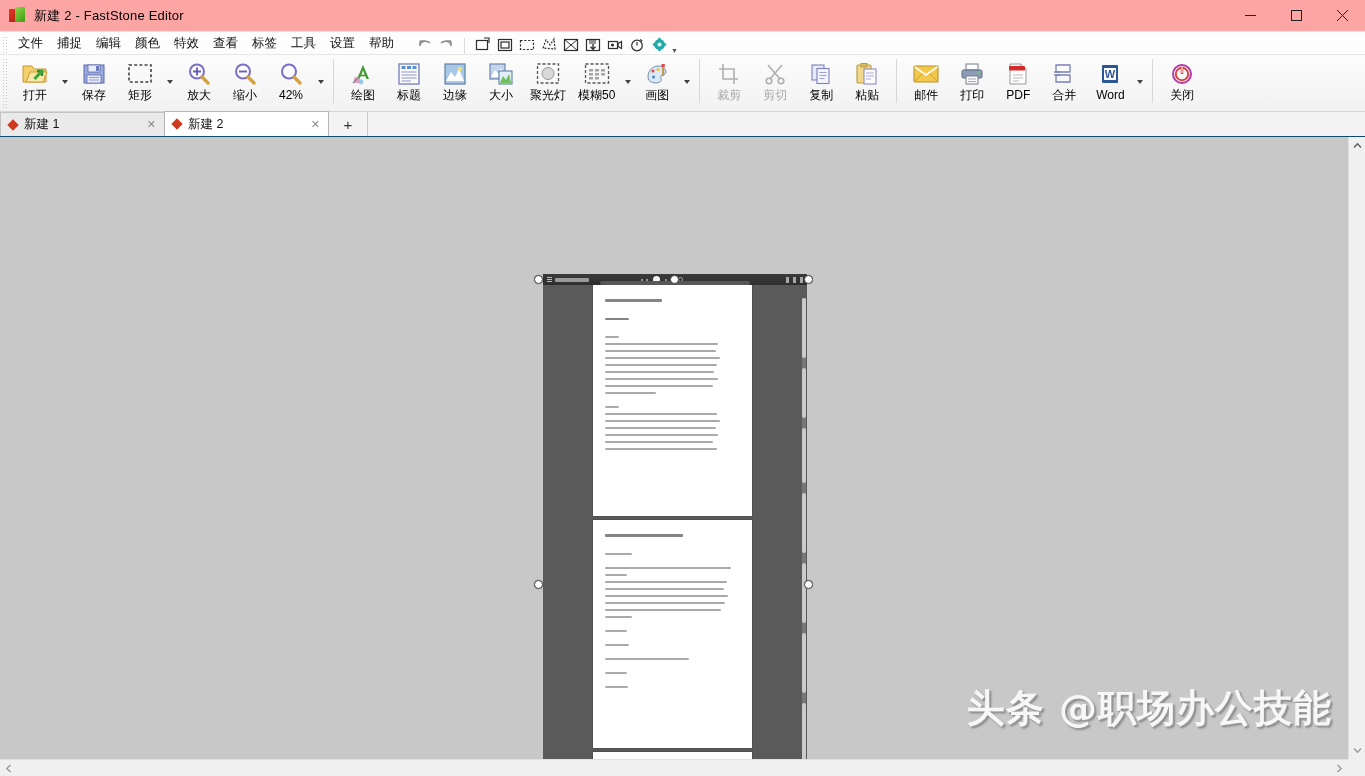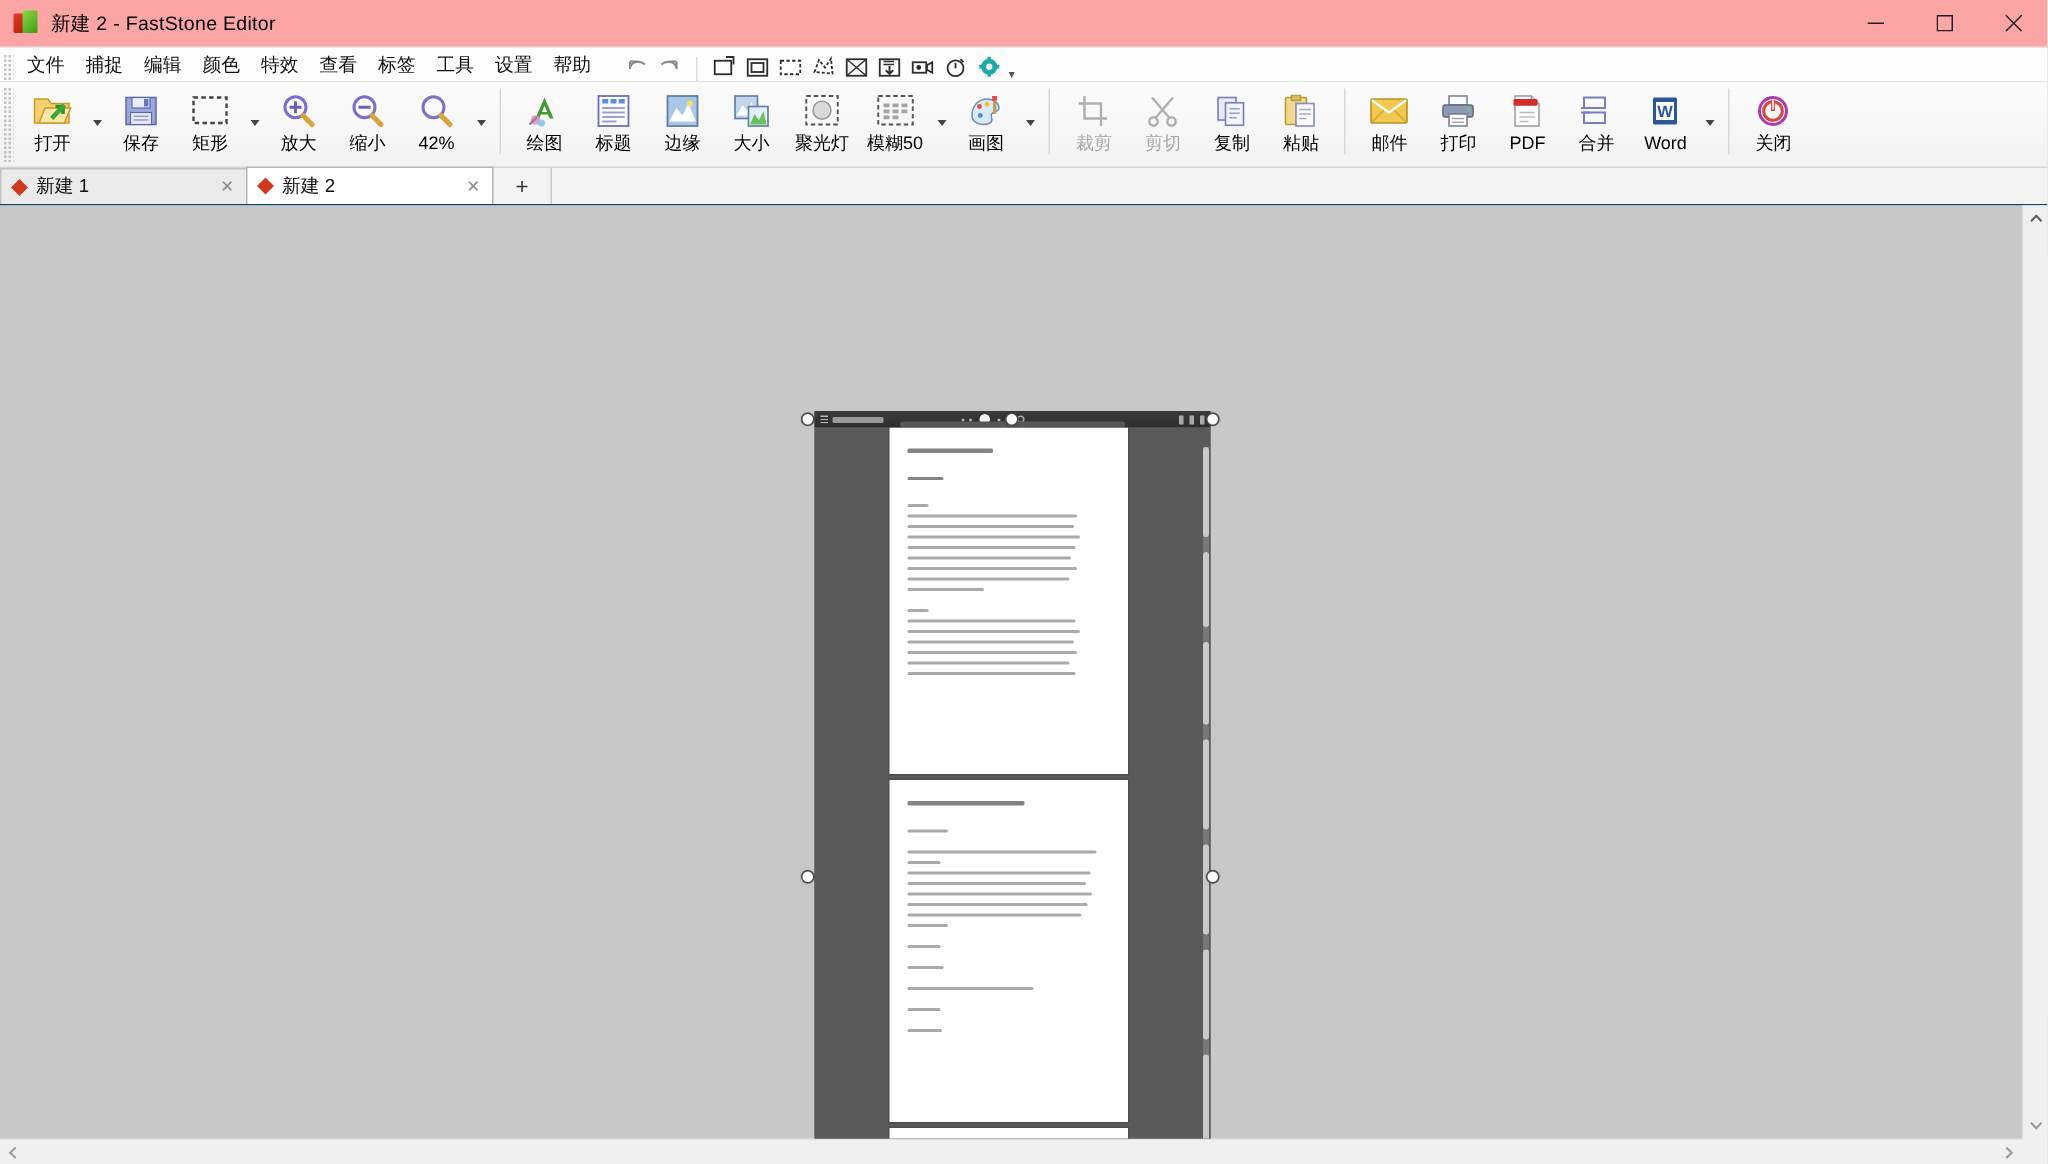--- a/index.html
+++ b/index.html
@@ -730,20 +730,21 @@
             </div>
           </div>
         </div>
 
         <div class="handle" style="left:534px;  top:138px;"></div>
         <div class="handle" style="left:670px;  top:138px;"></div>
         <div class="handle" style="left:804px;  top:138px;"></div>
         <div class="handle" style="left:534px;  top:443px;"></div>
         <div class="handle" style="left:804px;  top:443px;"></div>
 
+        <div class="watermark">头条 @职场办公技能</div>
       </div>
 
       <div class="hscroll">
         <div class="hsb-arrow">
           <svg width="7" height="9" viewBox="0 0 7 9">
               <path d="M5.5 1 L1.8 4.5 L5.5 8" fill="none" stroke="#9a9a9a" stroke-width="1.4"></path>
             </svg>
         </div>
         <div class="hsb-track"></div>
         <div class="hsb-arrow">

